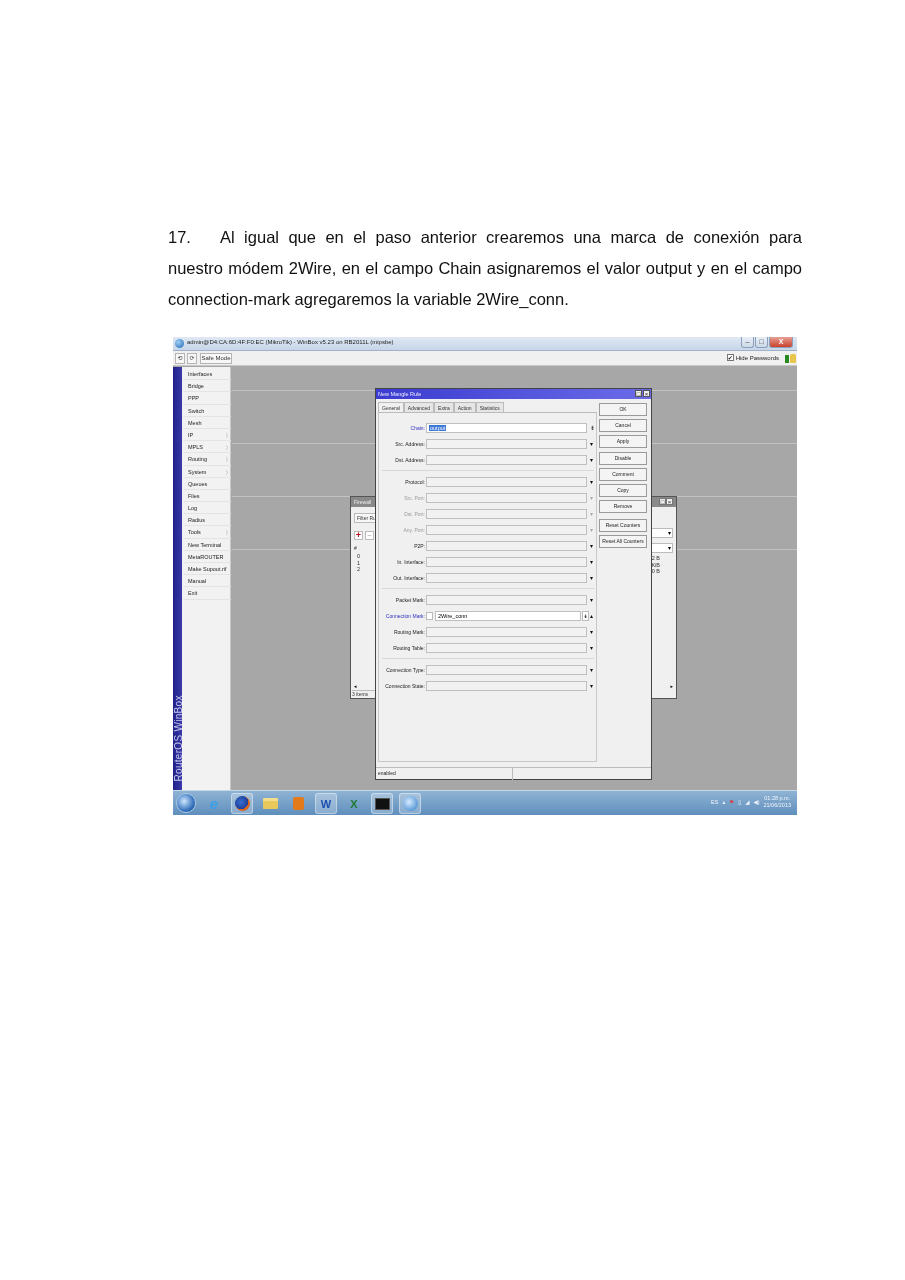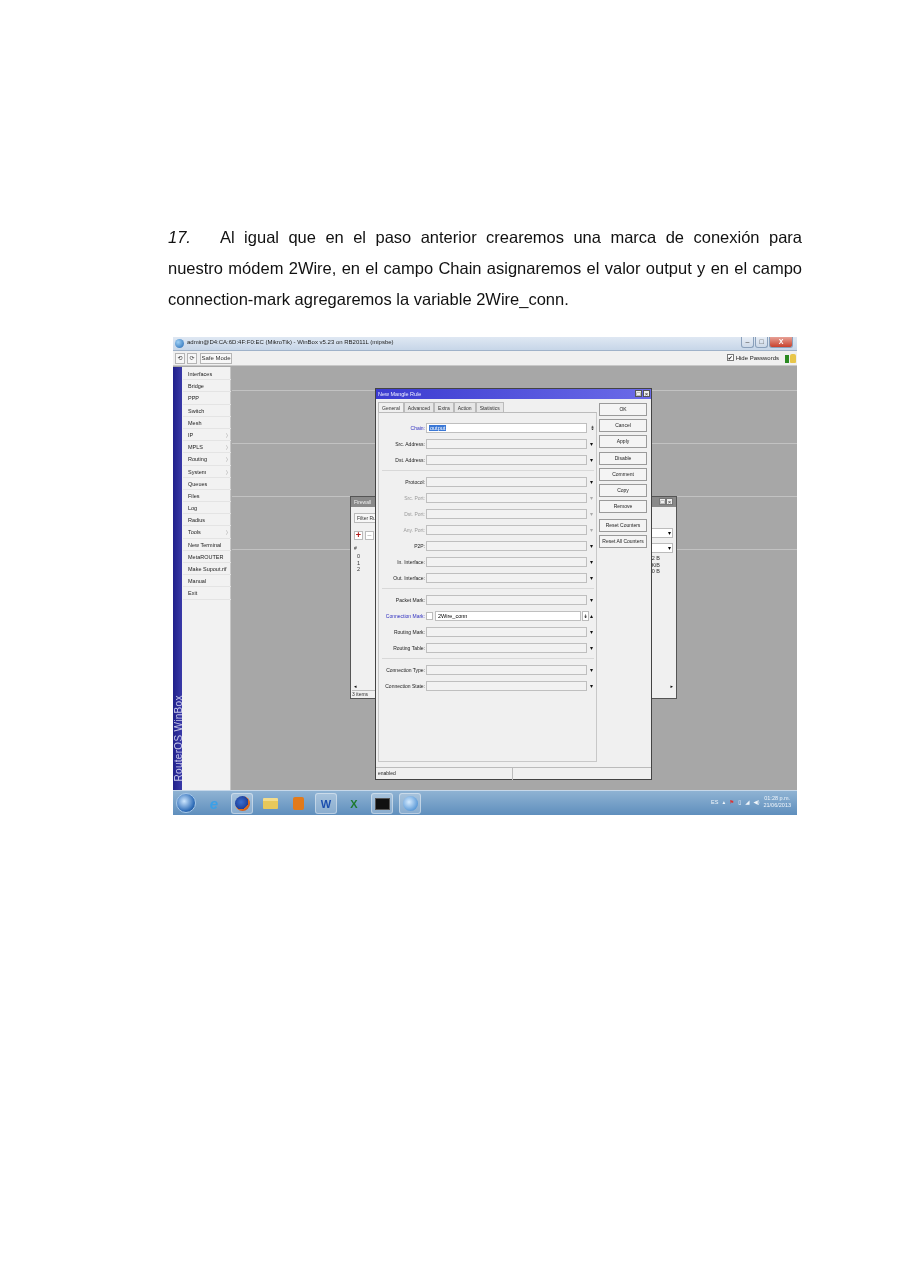--- a/index.html
+++ b/index.html
@@ -1,18 +1,18 @@
 <!DOCTYPE html>
 <html><head>
 <meta charset="utf-8">
 <style>
   * { box-sizing: border-box; margin: 0; padding: 0; }
   body { width: 905px; height: 1280px; background: #ffffff; position: relative; font-family: "Liberation Sans", sans-serif; overflow: hidden; }
   .para { position: absolute; left: 168px; top: 222px; width: 634px; font-size: 16.5px; line-height: 31px; color: #111; text-align: justify; }
-  .para .num { display: inline-block; width: 52px; font-style: italic; }
+  .para .num { display: inline-block; width: 52px; }
 
   .shot { position: absolute; left: 173px; top: 337px; width: 624px; height: 478px; background: #a7a7a7; overflow: hidden; font-family: "Liberation Sans", sans-serif; }
   .titlebar { position: absolute; left: 0; top: 0; width: 624px; height: 14px; background: linear-gradient(#dfe8f3, #c7d6e8); border-bottom: 1px solid #9fb2c9; }
   .titlebar .appicon { position: absolute; left: 2px; top: 2px; width: 9px; height: 9px; border-radius: 50%; background: radial-gradient(circle at 35% 35%, #9ed0f5, #1e66b3); }
   .titlebar .title { position: absolute; left: 14px; top: 2px; font-size: 6px; color: #222; white-space: nowrap; }
   .winbtns { position: absolute; right: 4px; top: 0; display: flex; gap: 1px; }
   .winbtns span { display: block; height: 11px; border: 1px solid #8aa0bb; border-top: none; border-radius: 0 0 3px 3px; font-size: 7px; line-height: 10px; text-align: center; color: #444; background: linear-gradient(#e8eef6, #cdd9e8); }
   .winbtns .min, .winbtns .max { width: 13px; }
   .winbtns .close { width: 24px; background: linear-gradient(#e7a196, #c8412c); color: #fff; font-weight: bold; }
 

